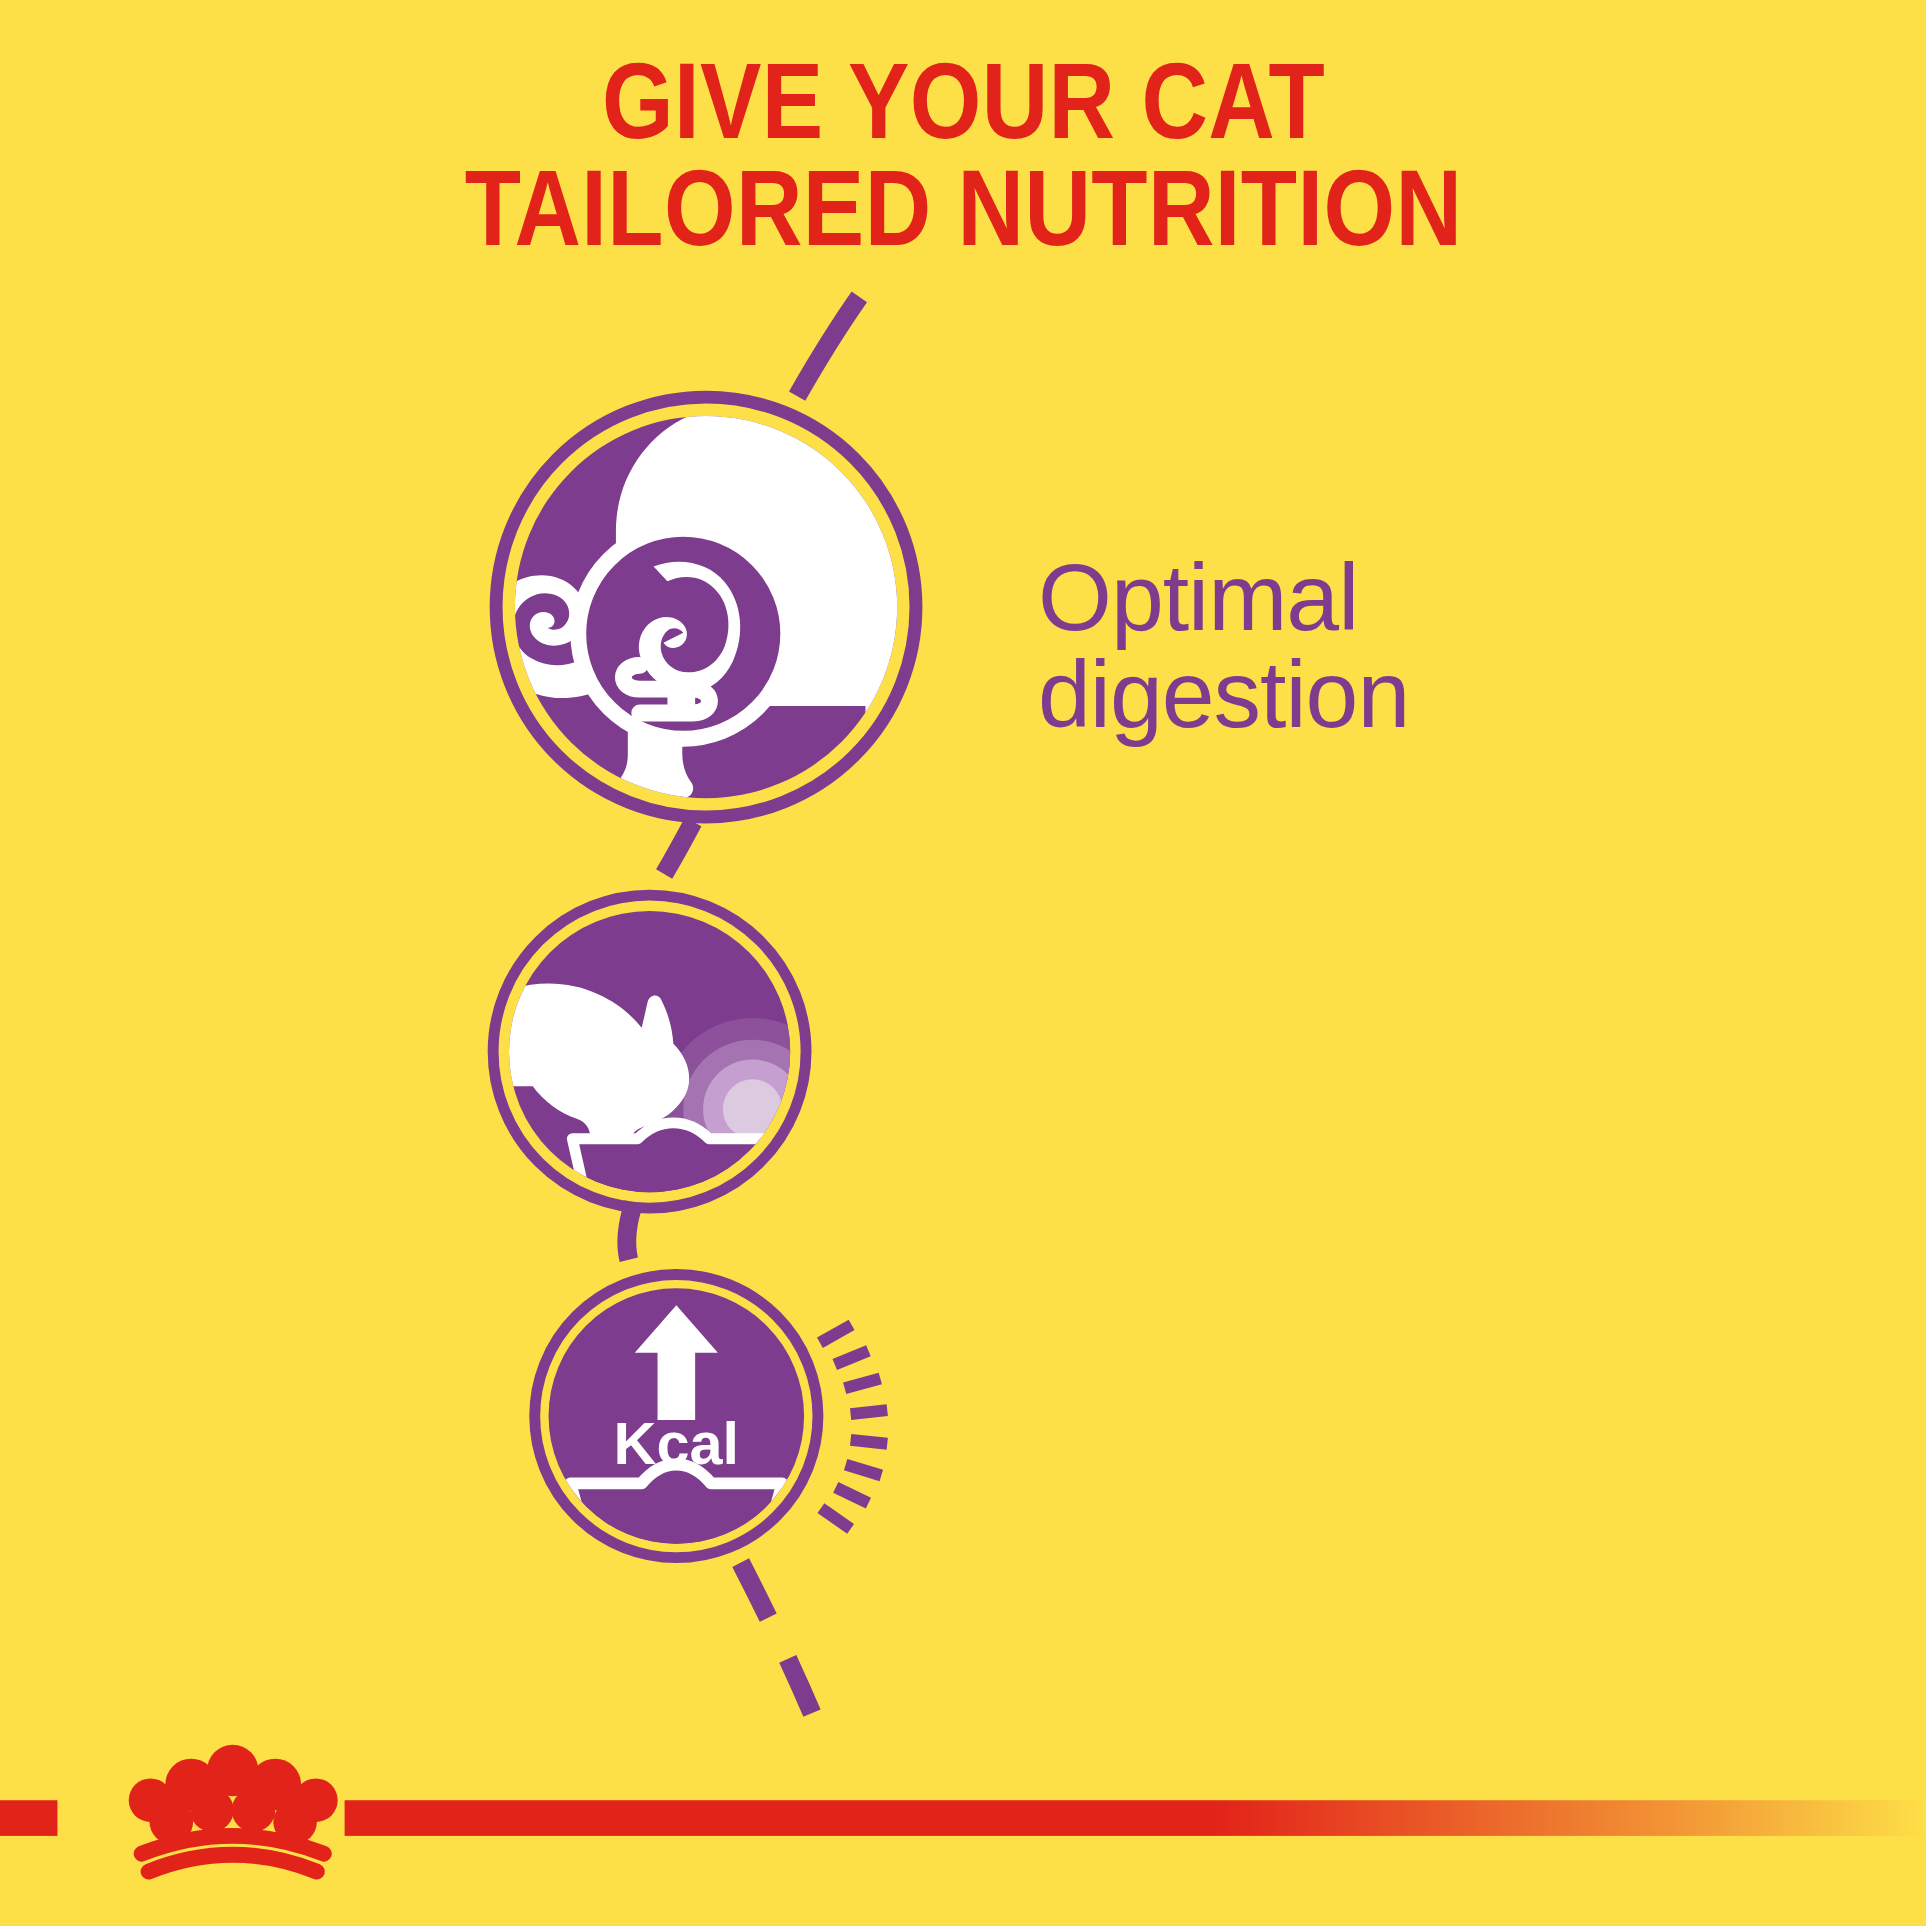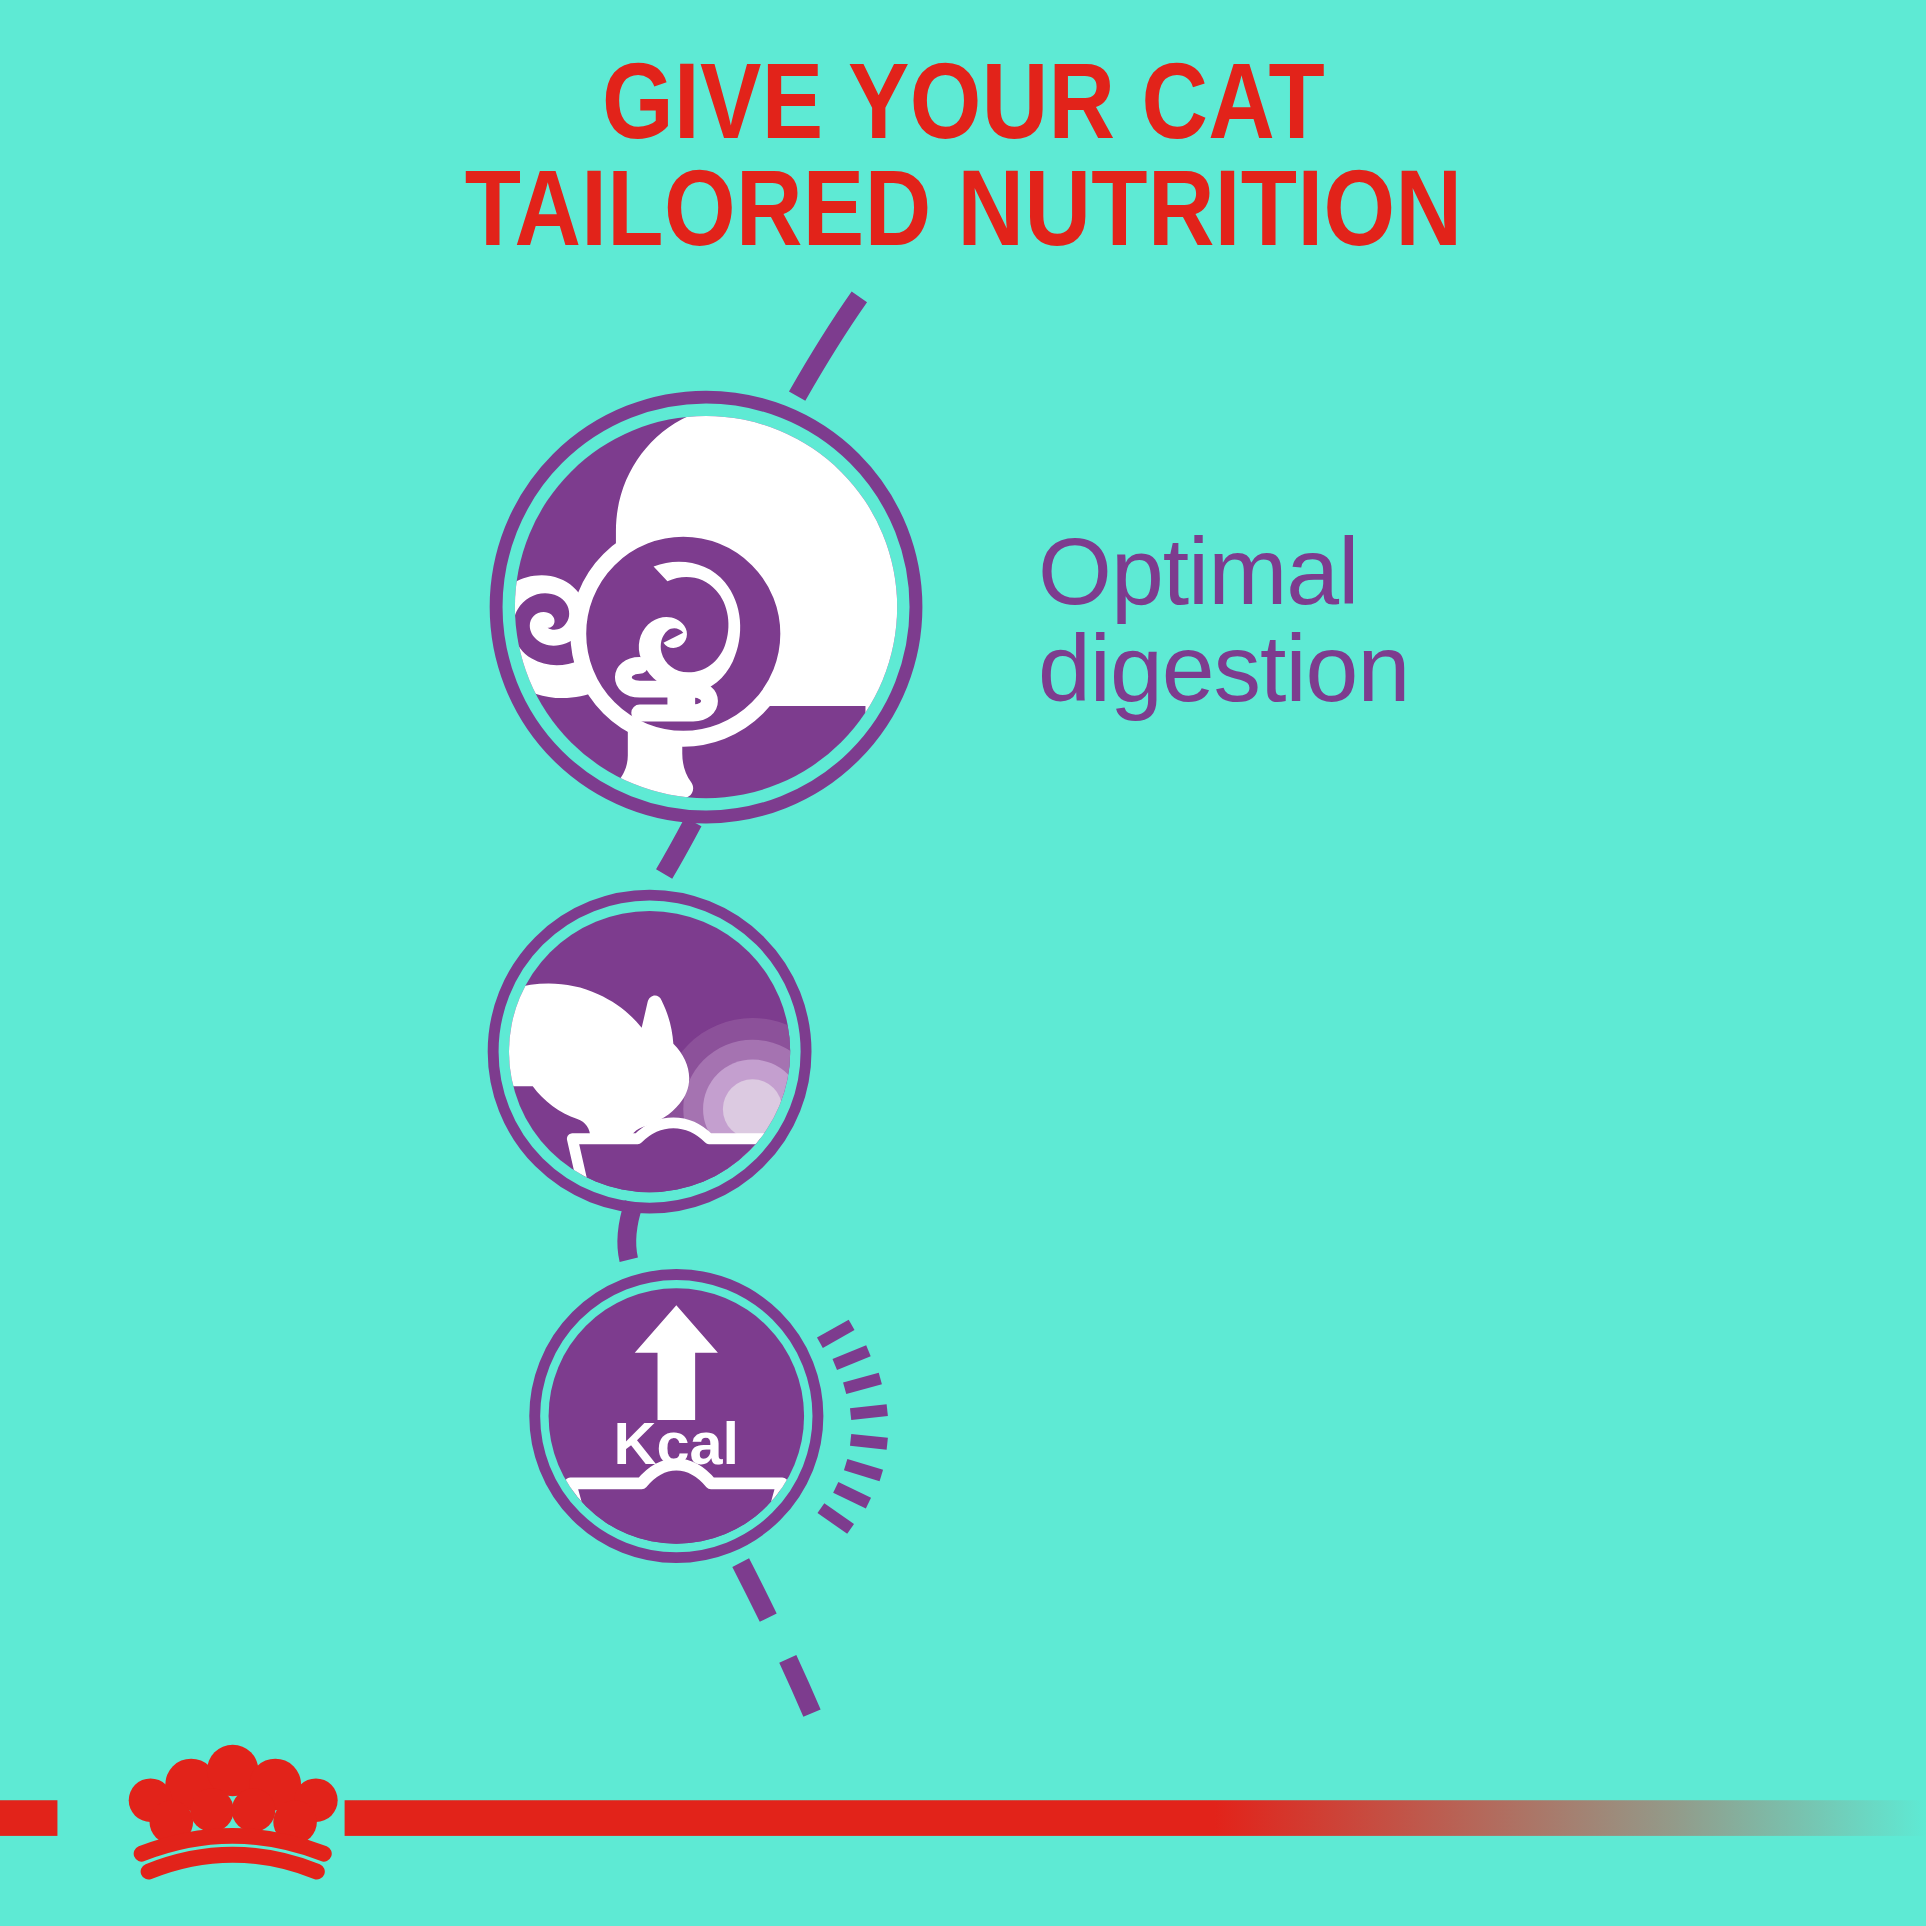--- a/index.html
+++ b/index.html
@@ -13,21 +13,21 @@
     position: relative;
     overflow: hidden;
     font-family: "Liberation Sans", sans-serif;
   }
 
   #stage {
     position: absolute;
     inset: 0;
     width: 1927px;
     height: 1927px;
-    background: #5eead4;
+    background: #fde047;
   }
 
   
   .headline {
     position: absolute;
     left: 0;
     top: 48px;
     width: 1927px;
     text-align: center;
     color: #E2231A;
@@ -44,20 +44,21 @@
   
   .benefit-label {
     position: absolute;
     color: #7D3C8E;
     font-family: "Liberation Sans", sans-serif;
     font-weight: normal;
     font-size: 95px;
     line-height: 1.02;
     letter-spacing: -1px;
     white-space: pre-line;
+    margin-top: 26px;
   }
   .lbl-1 { left: 1038px; top: 523px; }
   .lbl-2 { left: 909px;  top: 1012px; }
   .lbl-3 { left: 978px;  top: 1368px; }
 
   
   .art {
     position: absolute;
     left: 0;
     top: 0;

